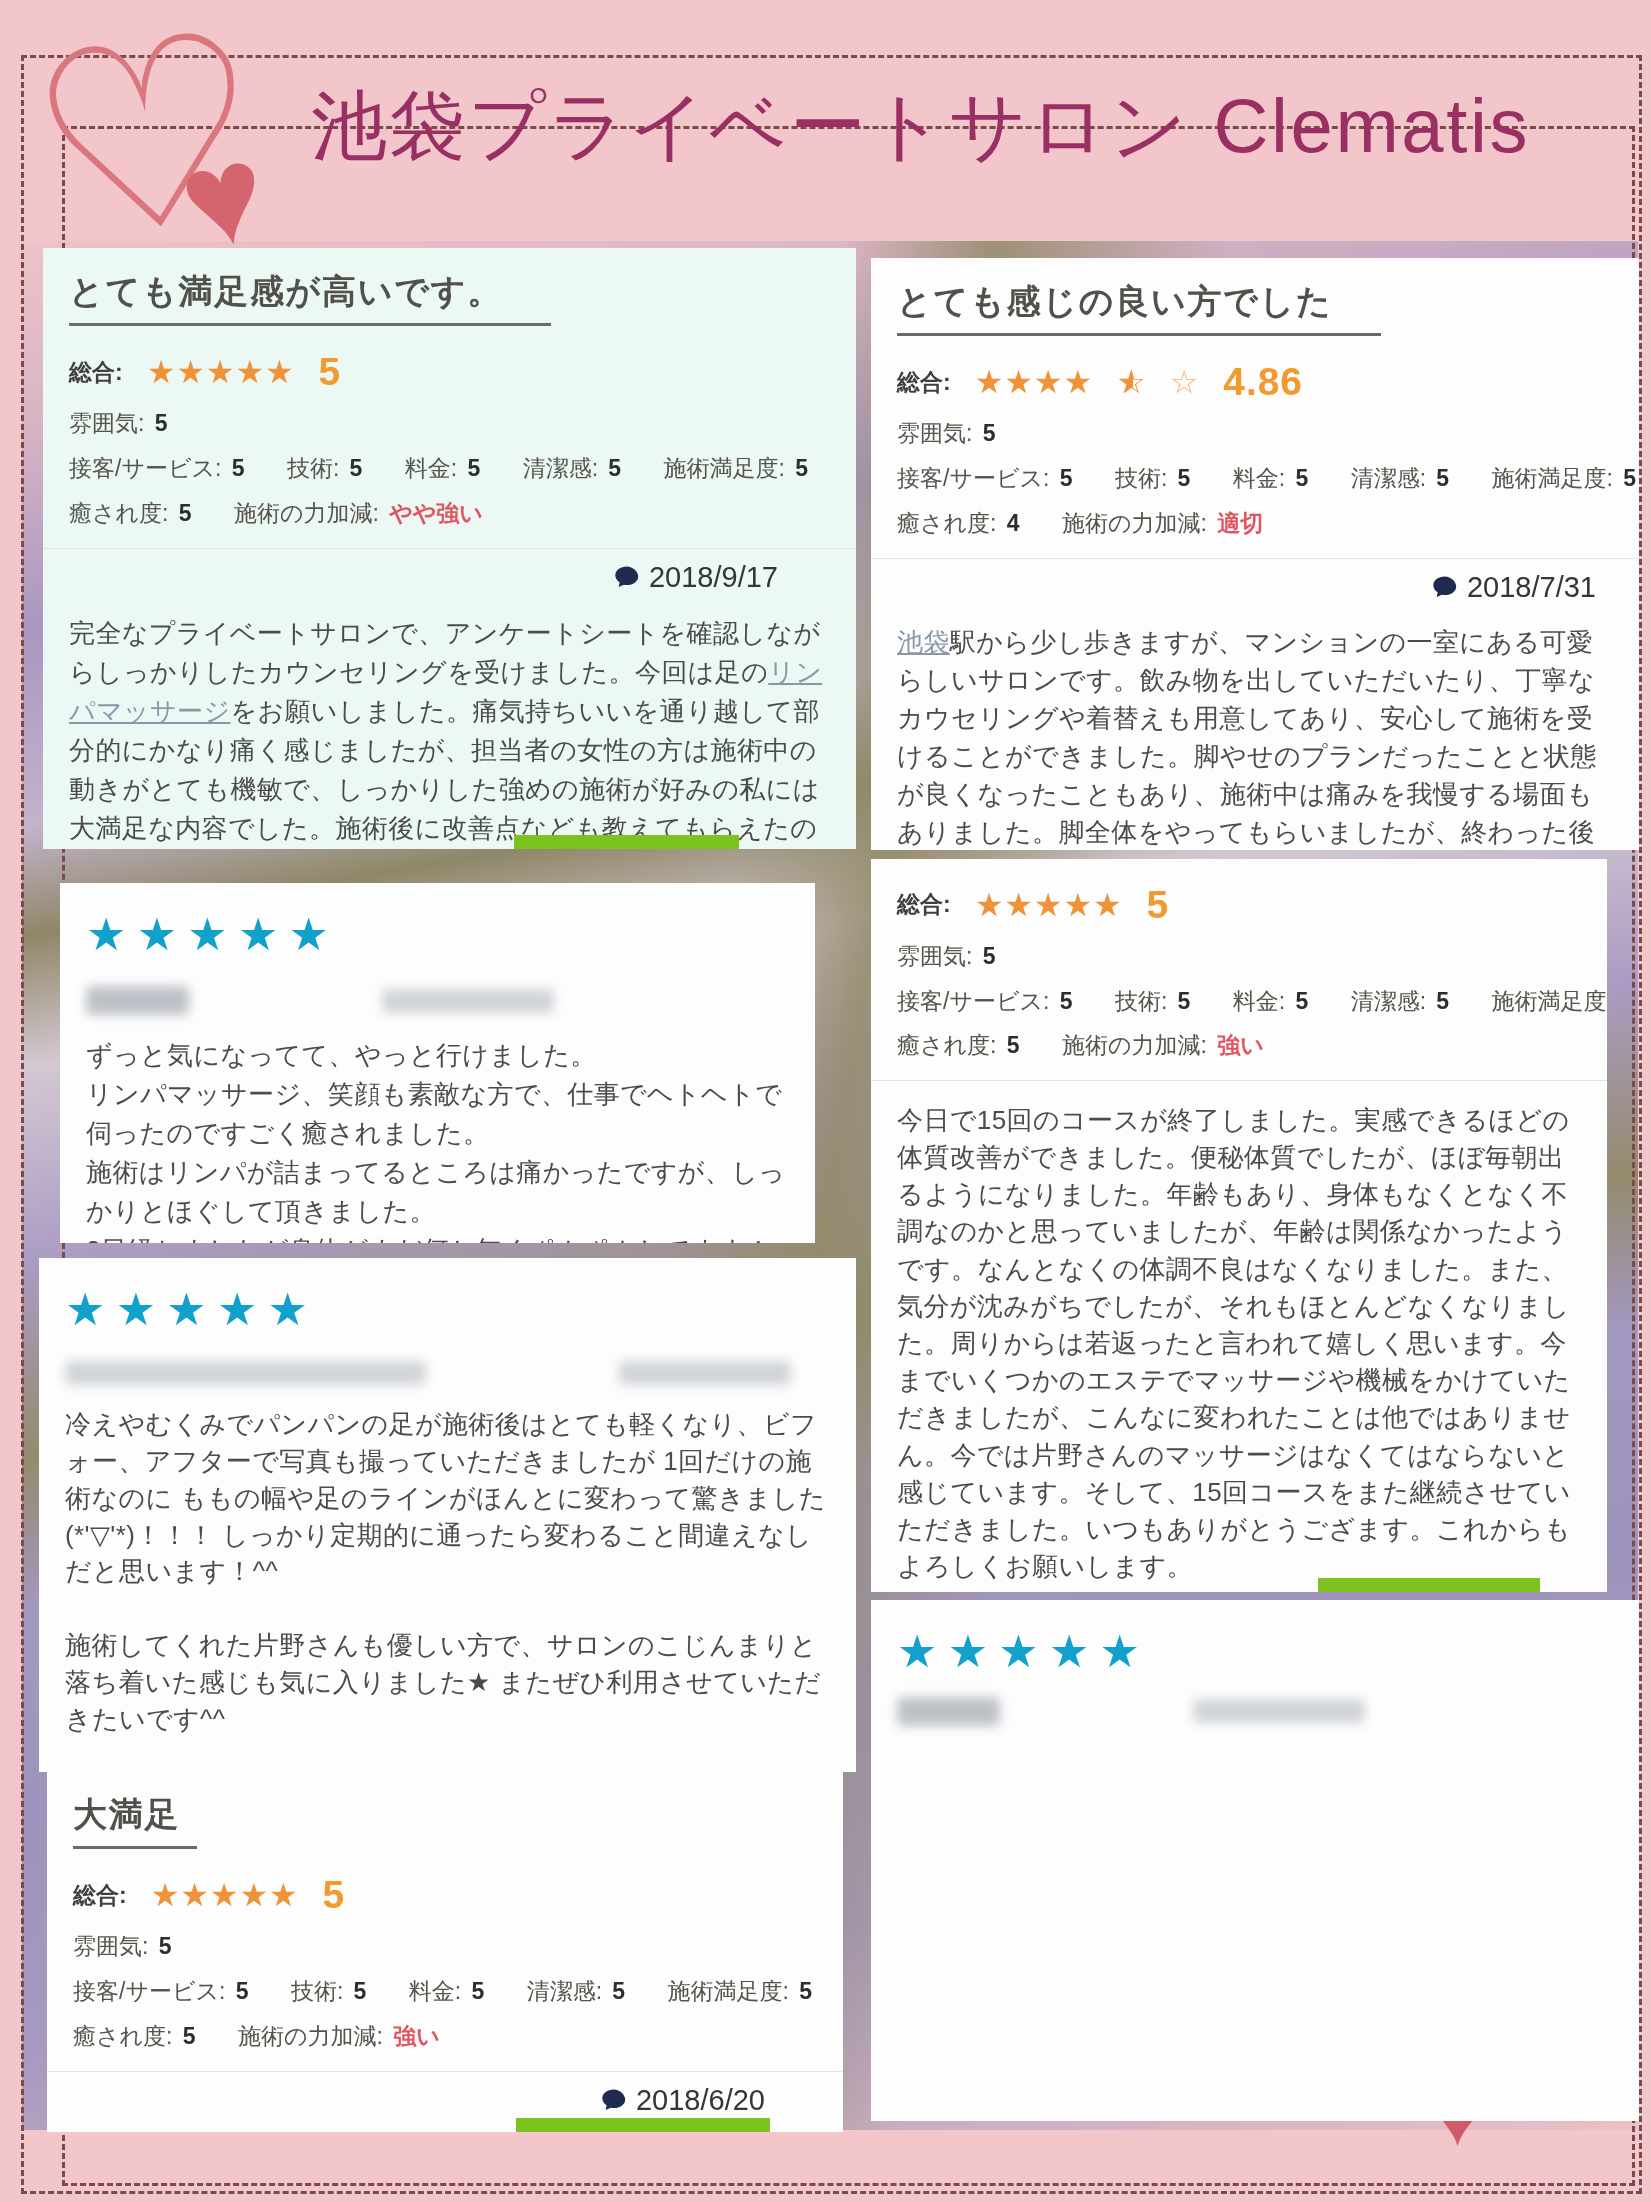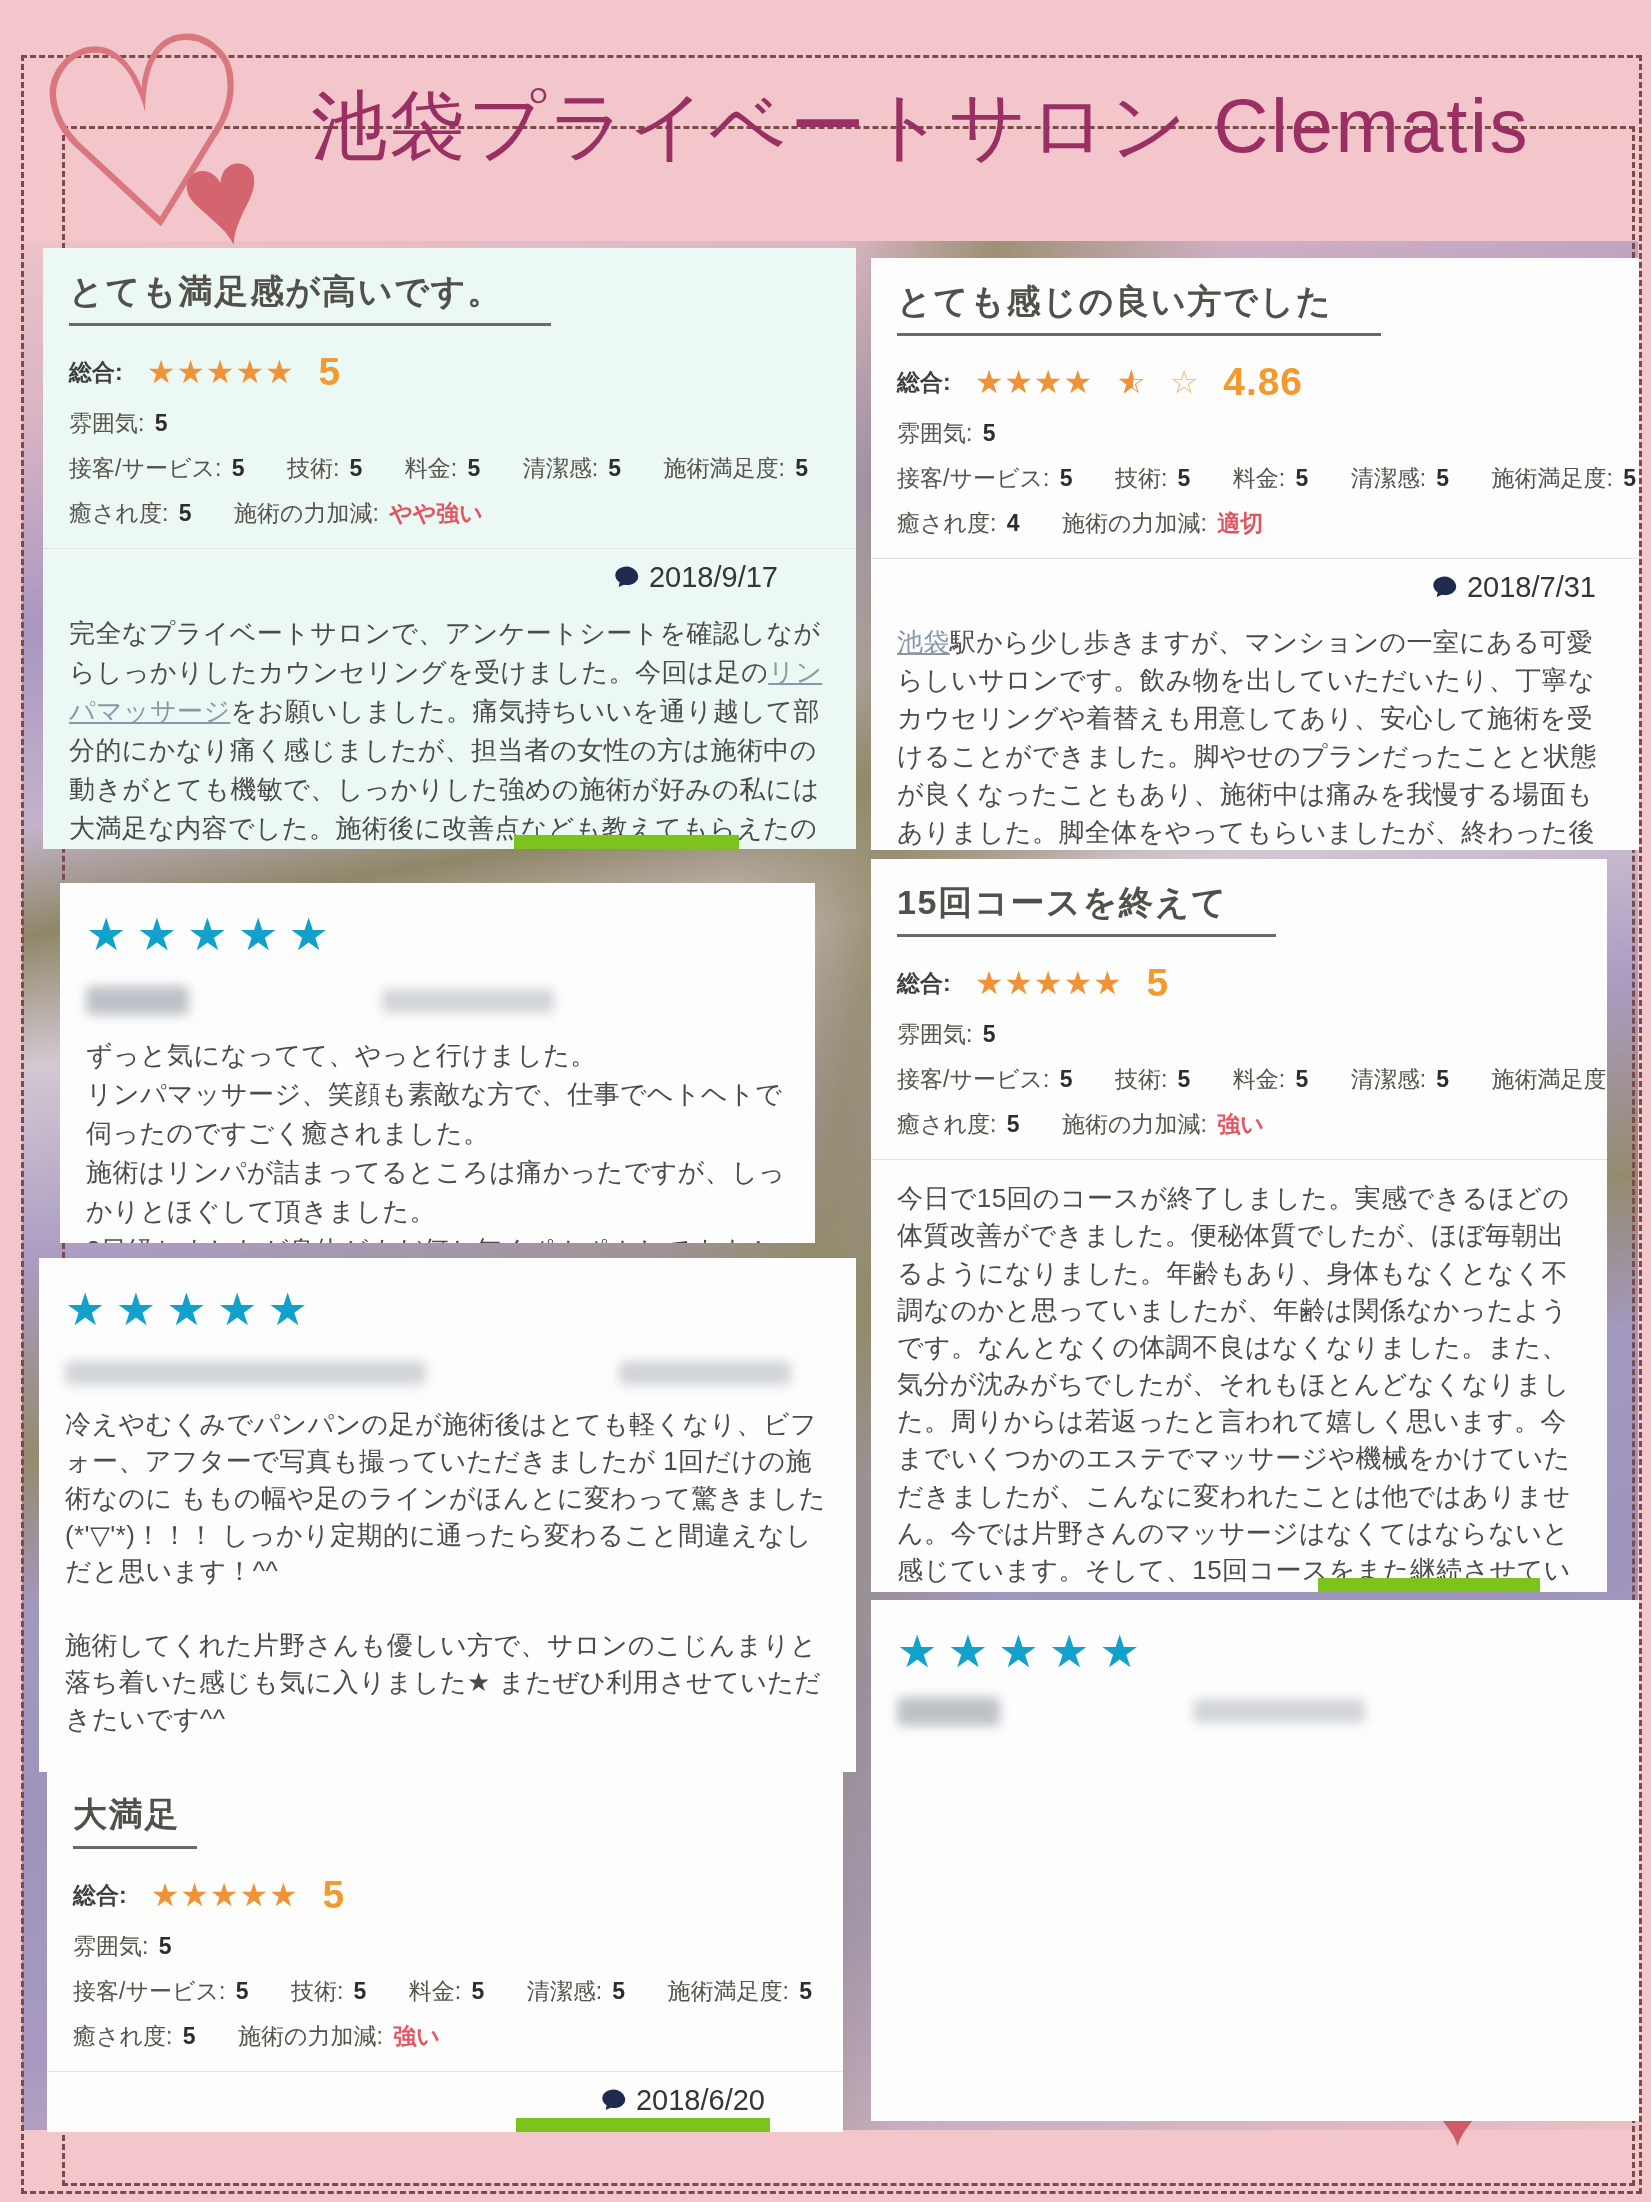--- a/index.html
+++ b/index.html
@@ -222,21 +222,20 @@
     <div class="daterow" style="padding-right:17px;">
       <span class="bubble-icon"><svg viewBox="0 0 24 24">
             <path d="M12 3C6.5 3 2 6.4 2 10.7c0 2.5 1.5 4.7 3.8 6.1L5 21l4.5-2c.8.2 1.6.3 2.5.3 5.5 0 10-3.4 10-7.6S17.5 3 12 3z"></path>
           </svg></span>
       <span>2018/7/31</span>
     </div>
     <p class="body" style="line-height:1.46;"><a class="lnk">池袋</a><span>駅から少し歩きますが、マンションの一室にある可愛らしいサロンです。飲み物を出していただいたり、丁寧なカウセリングや着替えも用意してあり、安心して施術を受けることができました。脚やせのプランだったことと状態が良くなったこともあり、施術中は痛みを我慢する場面もありました。脚全体をやってもらいましたが、終わった後は下半身がスッキリと見えてとても満足です。</span></p>
   </div>
 
   <div class="card" style="left:871px;top:859px;width:736px;height:733px;">
-    <h2 class="ttl">15回コースを終えて</h2>
     <div class="overall">
       <span class="ol">総合:</span>
       <span class="stars">★★★★★</span>
       <span class="score">5</span>
     </div>
     <div class="rrow">
       <span class="pair"><span class="rl">雰囲気:</span><span class="rv">5</span></span>
     </div>
     <div class="rrow">
       <span class="pair"><span class="rl">接客/サービス:</span><span class="rv">5</span></span>

